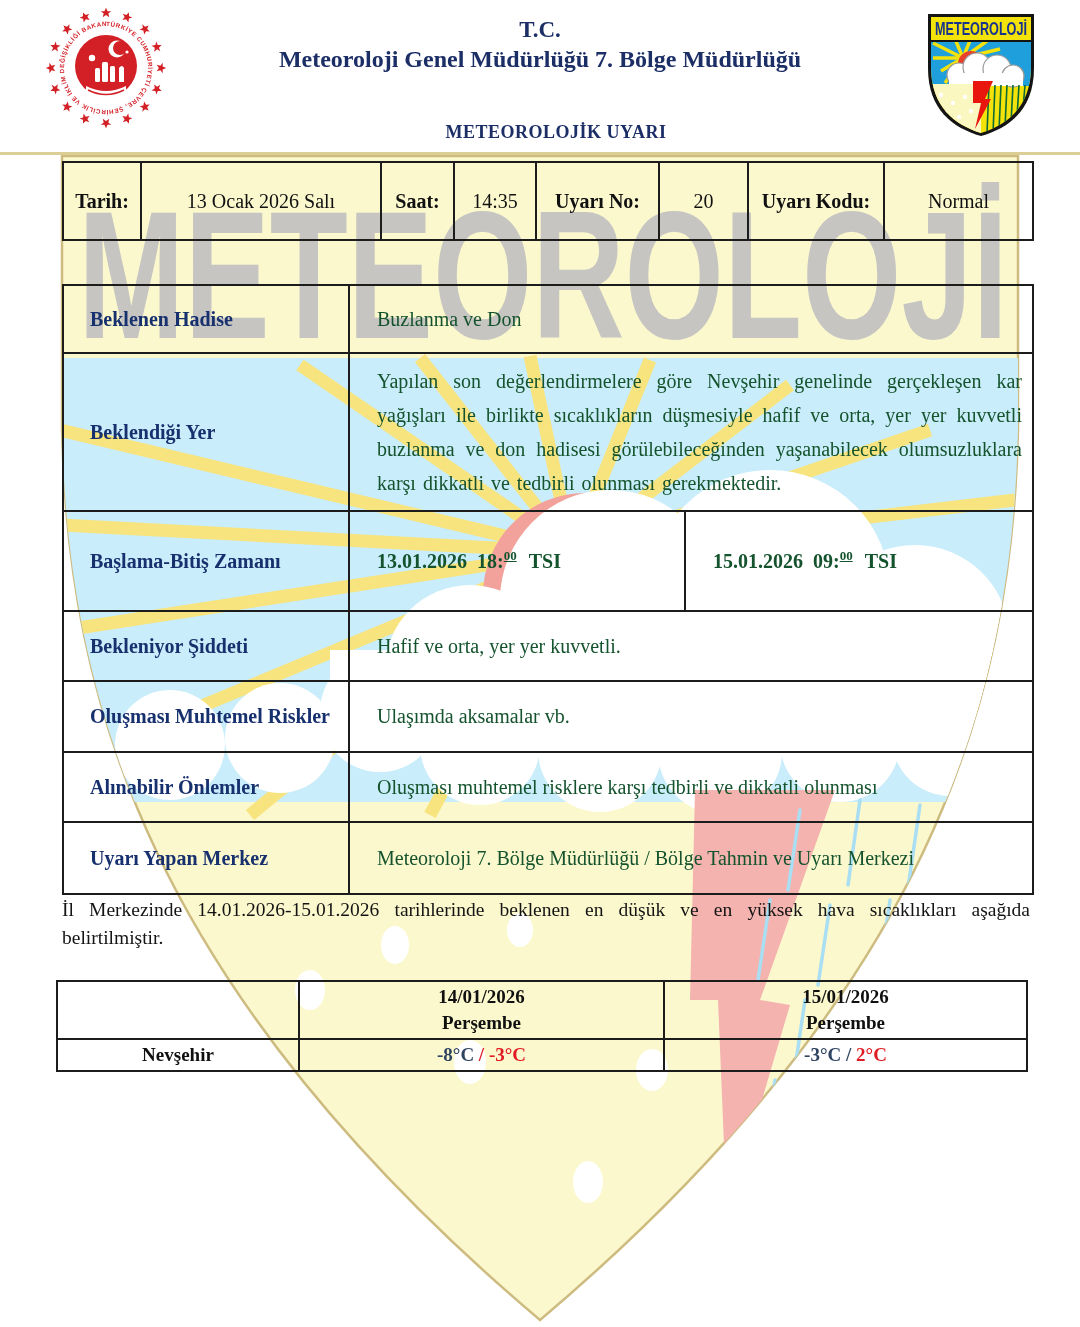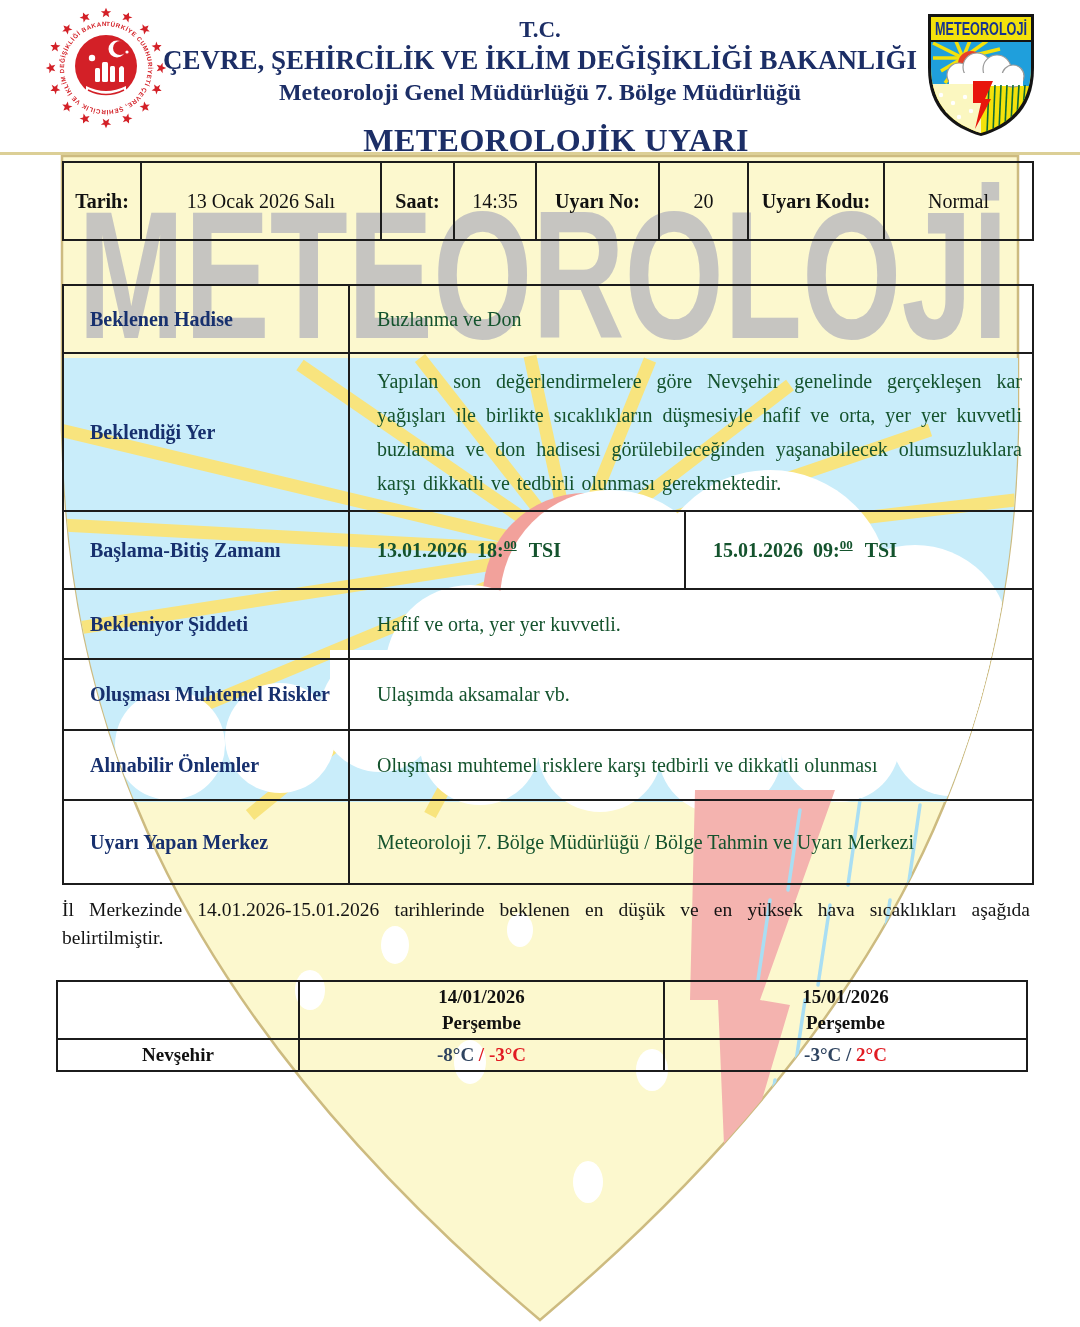--- a/index.html
+++ b/index.html
@@ -6,21 +6,21 @@
   .page{
     position:relative;width:1080px;height:1327px;background:#ffffff;
     font-family:"Liberation Serif",serif;color:#111;overflow:hidden;
   }
   .abs{position:absolute;}
   
   .hdr-text{left:0;right:0;top:16px;text-align:center;color:#1c2e66;font-weight:bold;z-index:3;}
   .hdr-tc{font-size:23px;line-height:27px;}
   .hdr-ministry{font-size:27px;line-height:31px;margin-top:2px;}
   .hdr-directorate{font-size:24px;line-height:28px;margin-top:2px;}
-  .doc-title{left:0;right:0;top:122px;text-align:center;color:#1c2e66;font-weight:bold;font-size:32px;letter-spacing:0.5px;z-index:3;padding-left:32px;}
+  .doc-title{left:0;right:0;top:122px;text-align:center;color:#1c2e66;font-weight:bold;font-size:18px;letter-spacing:0.5px;z-index:3;padding-left:32px;}
   .hdr-rule{left:0;top:152px;width:1080px;height:3px;background:#dccf96;z-index:1;}
   
   .wm{left:0;top:0;z-index:0;}
   
   table{border-collapse:collapse;table-layout:fixed;}
   td{border:2px solid #1c1c1c;background:transparent;}
   .info-table{left:62px;top:161px;z-index:3;}
   .info-table td{font-size:20px;text-align:center;vertical-align:middle;height:44px;padding:16px 2px;}
   .info-table .lbl{font-weight:bold;}
   .headline{left:0;right:0;top:232px;text-align:center;font-size:24px;font-weight:bold;color:#101010;z-index:3;}
@@ -166,21 +166,20 @@
       <rect x="58" y="56" width="6" height="20" rx="1.5"></rect>
       <rect x="66" y="60" width="5" height="16" rx="1.5"></rect>
       <path d="M75,62 q3,-4 5,0 l0,14 l-5,0 Z"></path>
     </g>
     <path d="M42,80 Q62,90 82,80 L82,86 Q62,97 42,86 Z" fill="#ffffff"></path>
     <path d="M44,84 Q62,93 80,84" stroke="#d32027" stroke-width="1.4" fill="none"></path>
   </svg>
 
   <div class="abs hdr-text">
     <div class="hdr-tc">T.C.</div>
-    <div class="hdr-ministry">ÇEVRE, ŞEHİRCİLİK VE İKLİM DEĞİŞİKLİĞİ BAKANLIĞI</div>
     <div class="hdr-directorate">Meteoroloji Genel Müdürlüğü 7. Bölge Müdürlüğü</div>
   </div>
   <div class="abs doc-title">METEOROLOJİK UYARI</div>
   <div class="abs hdr-rule"></div>
 
   <svg class="abs" style="left:925px;top:11px;z-index:3" width="112" height="126" viewBox="0 0 112 126">
     <defs>
       <clipPath id="logoClip">
         <path d="M6,6 L106,6 L106,56 C106,96 82,114 56,122 C30,114 6,96 6,56 Z"></path>
       </clipPath>
@@ -268,42 +267,42 @@
       </colgroup>
     <tbody>
         <tr style="height:68px;">
       <td class="lbl">Beklenen Hadise</td>
       <td class="val" colspan="2">Buzlanma ve Don</td>
     </tr>
     <tr style="height:145px;">
       <td class="lbl">Beklendiği Yer</td>
       <td class="val just" colspan="2">Yapılan son değerlendirmelere göre Nevşehir genelinde gerçekleşen kar yağışları ile birlikte sıcaklıkların düşmesiyle hafif ve orta, yer yer kuvvetli buzlanma ve don hadisesi görülebileceğinden yaşanabilecek olumsuzluklara karşı dikkatli ve tedbirli olunması gerekmektedir.</td>
     </tr>
-    <tr style="height:78px;">
+    <tr style="height:100px;">
       <td class="lbl">Başlama-Bitiş Zamanı</td>
       <td class="val time-cell">
         <span>13.01.2026</span><span class="t">18:</span><sup>00</sup><span class="tz">TSI</span>
       </td>
       <td class="val time-cell">
         <span>15.01.2026</span><span class="t">09:</span><sup>00</sup><span class="tz">TSI</span>
       </td>
     </tr>
     <tr style="height:70px;">
       <td class="lbl">Bekleniyor Şiddeti</td>
       <td class="val" colspan="2">Hafif ve orta, yer yer kuvvetli.</td>
     </tr>
     <tr style="height:71px;">
       <td class="lbl">Oluşması Muhtemel Riskler</td>
       <td class="val" colspan="2">Ulaşımda aksamalar vb.</td>
     </tr>
     <tr style="height:70px;">
       <td class="lbl">Alınabilir Önlemler</td>
       <td class="val" colspan="2">Oluşması muhtemel risklere karşı tedbirli ve dikkatli olunması</td>
     </tr>
-    <tr style="height:84px;">
+    <tr style="height:72px;">
       <td class="lbl">Uyarı Yapan Merkez</td>
       <td class="val" colspan="2">Meteoroloji 7. Bölge Müdürlüğü  /  Bölge Tahmin ve Uyarı Merkezi</td>
     </tr>
   </tbody>
     </table>
 
   <div class="abs note">İl Merkezinde 14.01.2026-15.01.2026 tarihlerinde beklenen en düşük ve en yüksek hava sıcaklıkları aşağıda belirtilmiştir.</div>
 
   <table class="abs temp-table" style="width:970px;">
     <colgroup>

